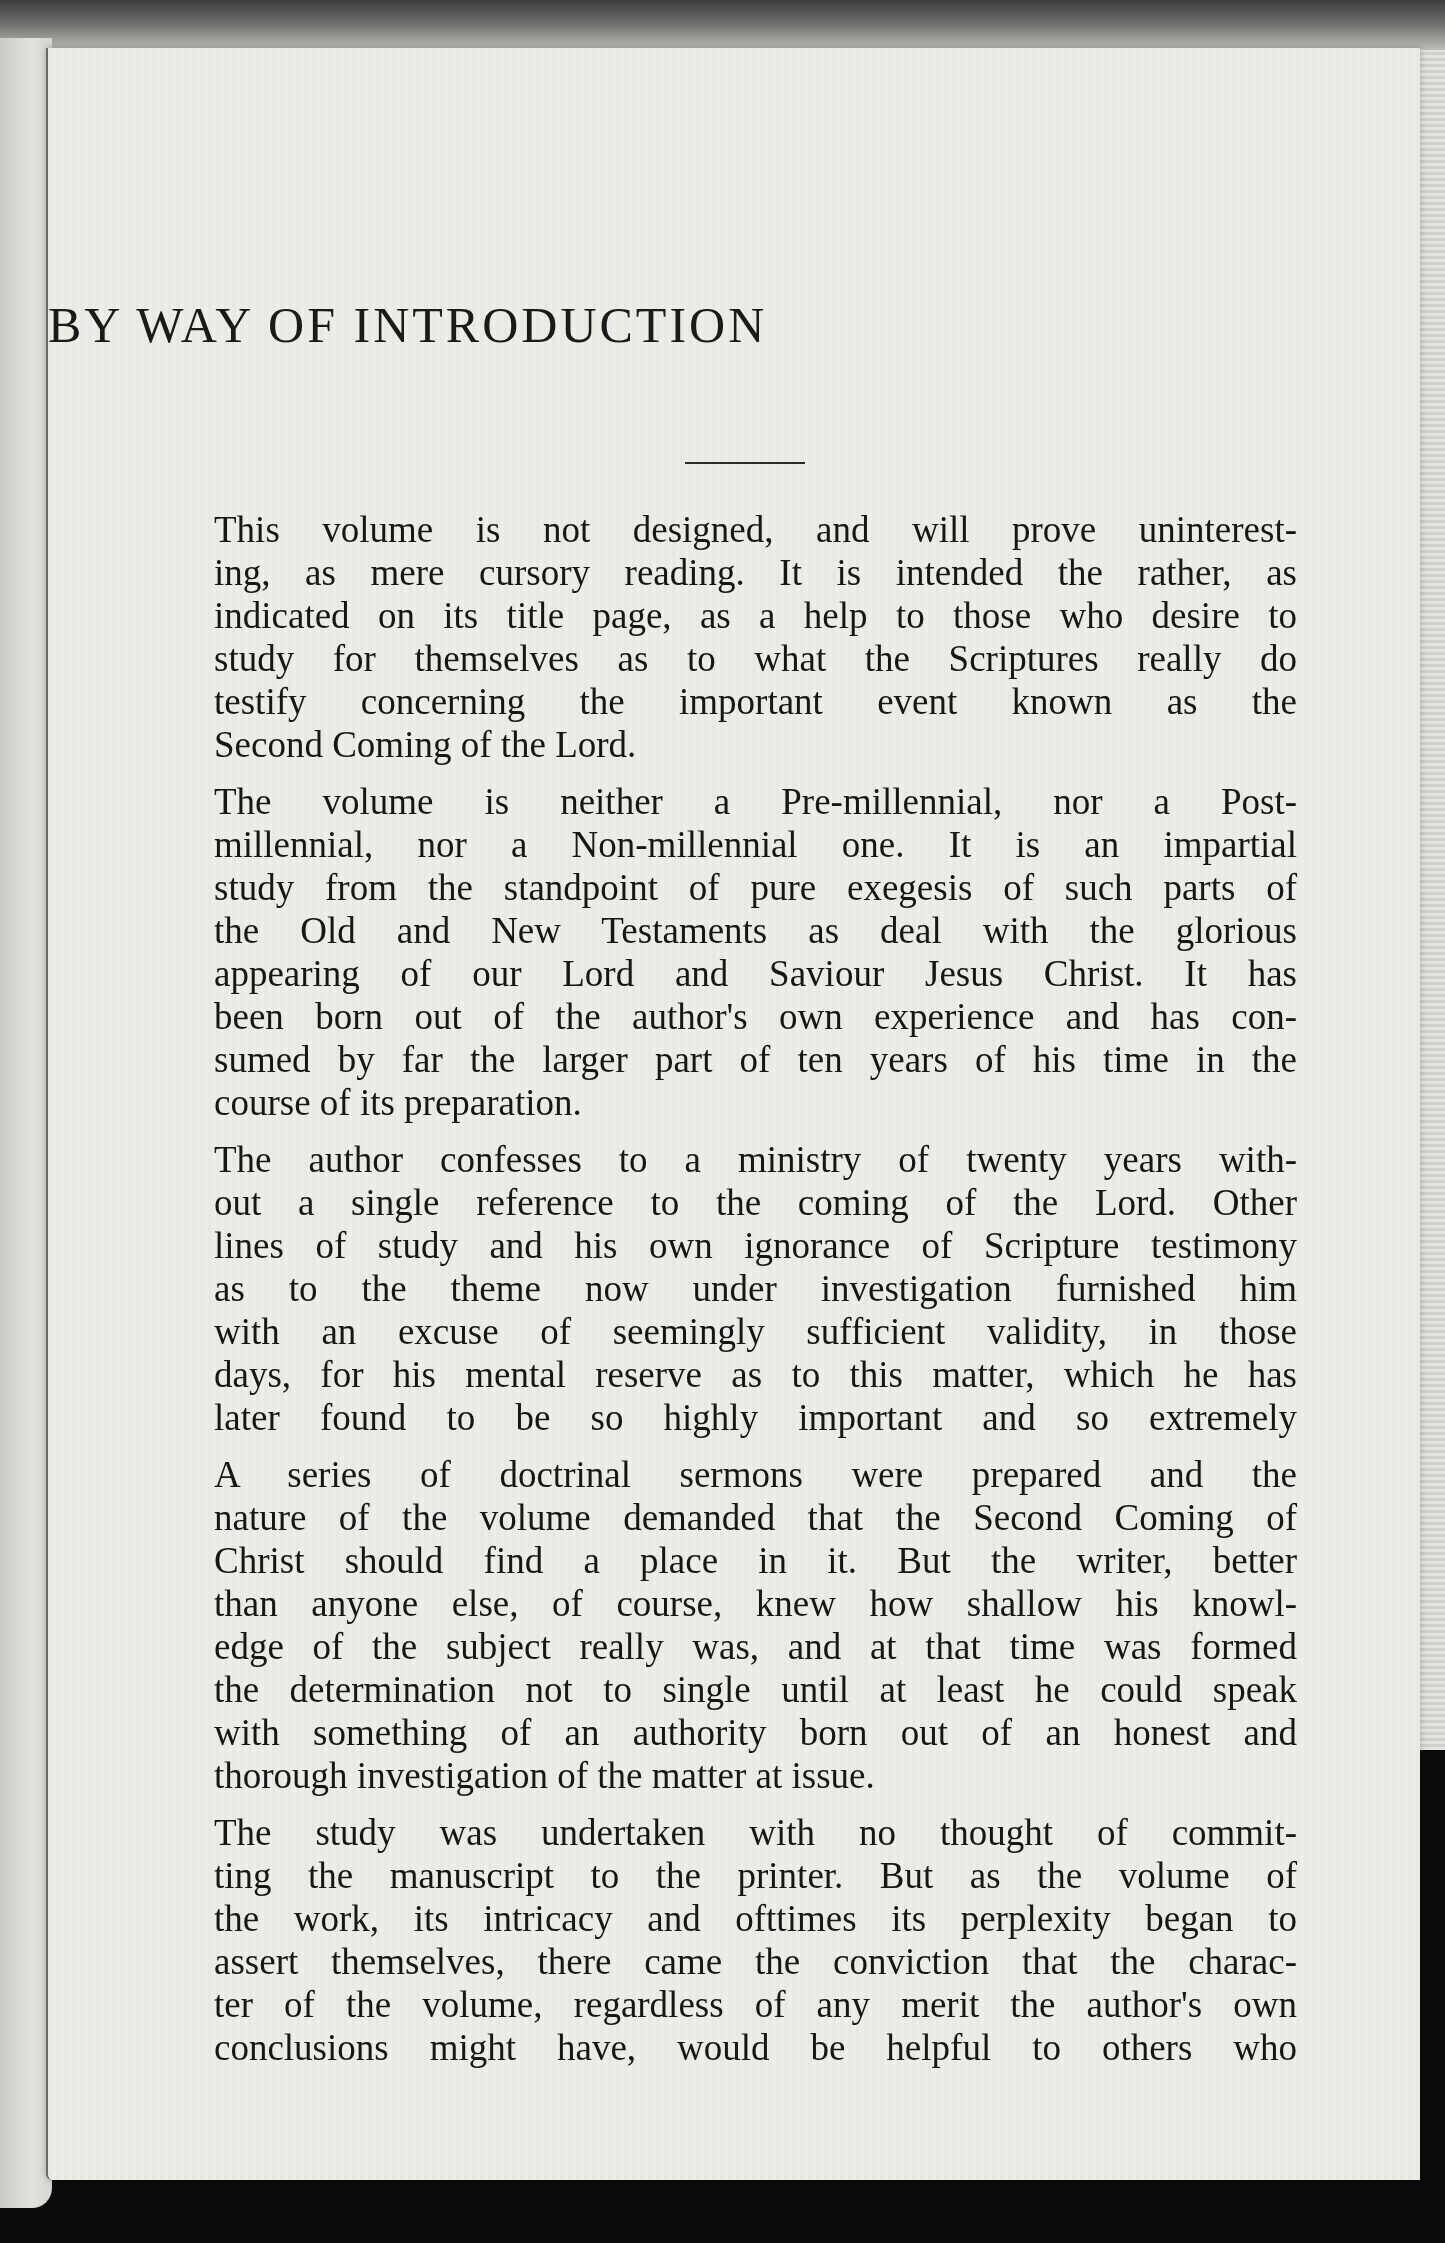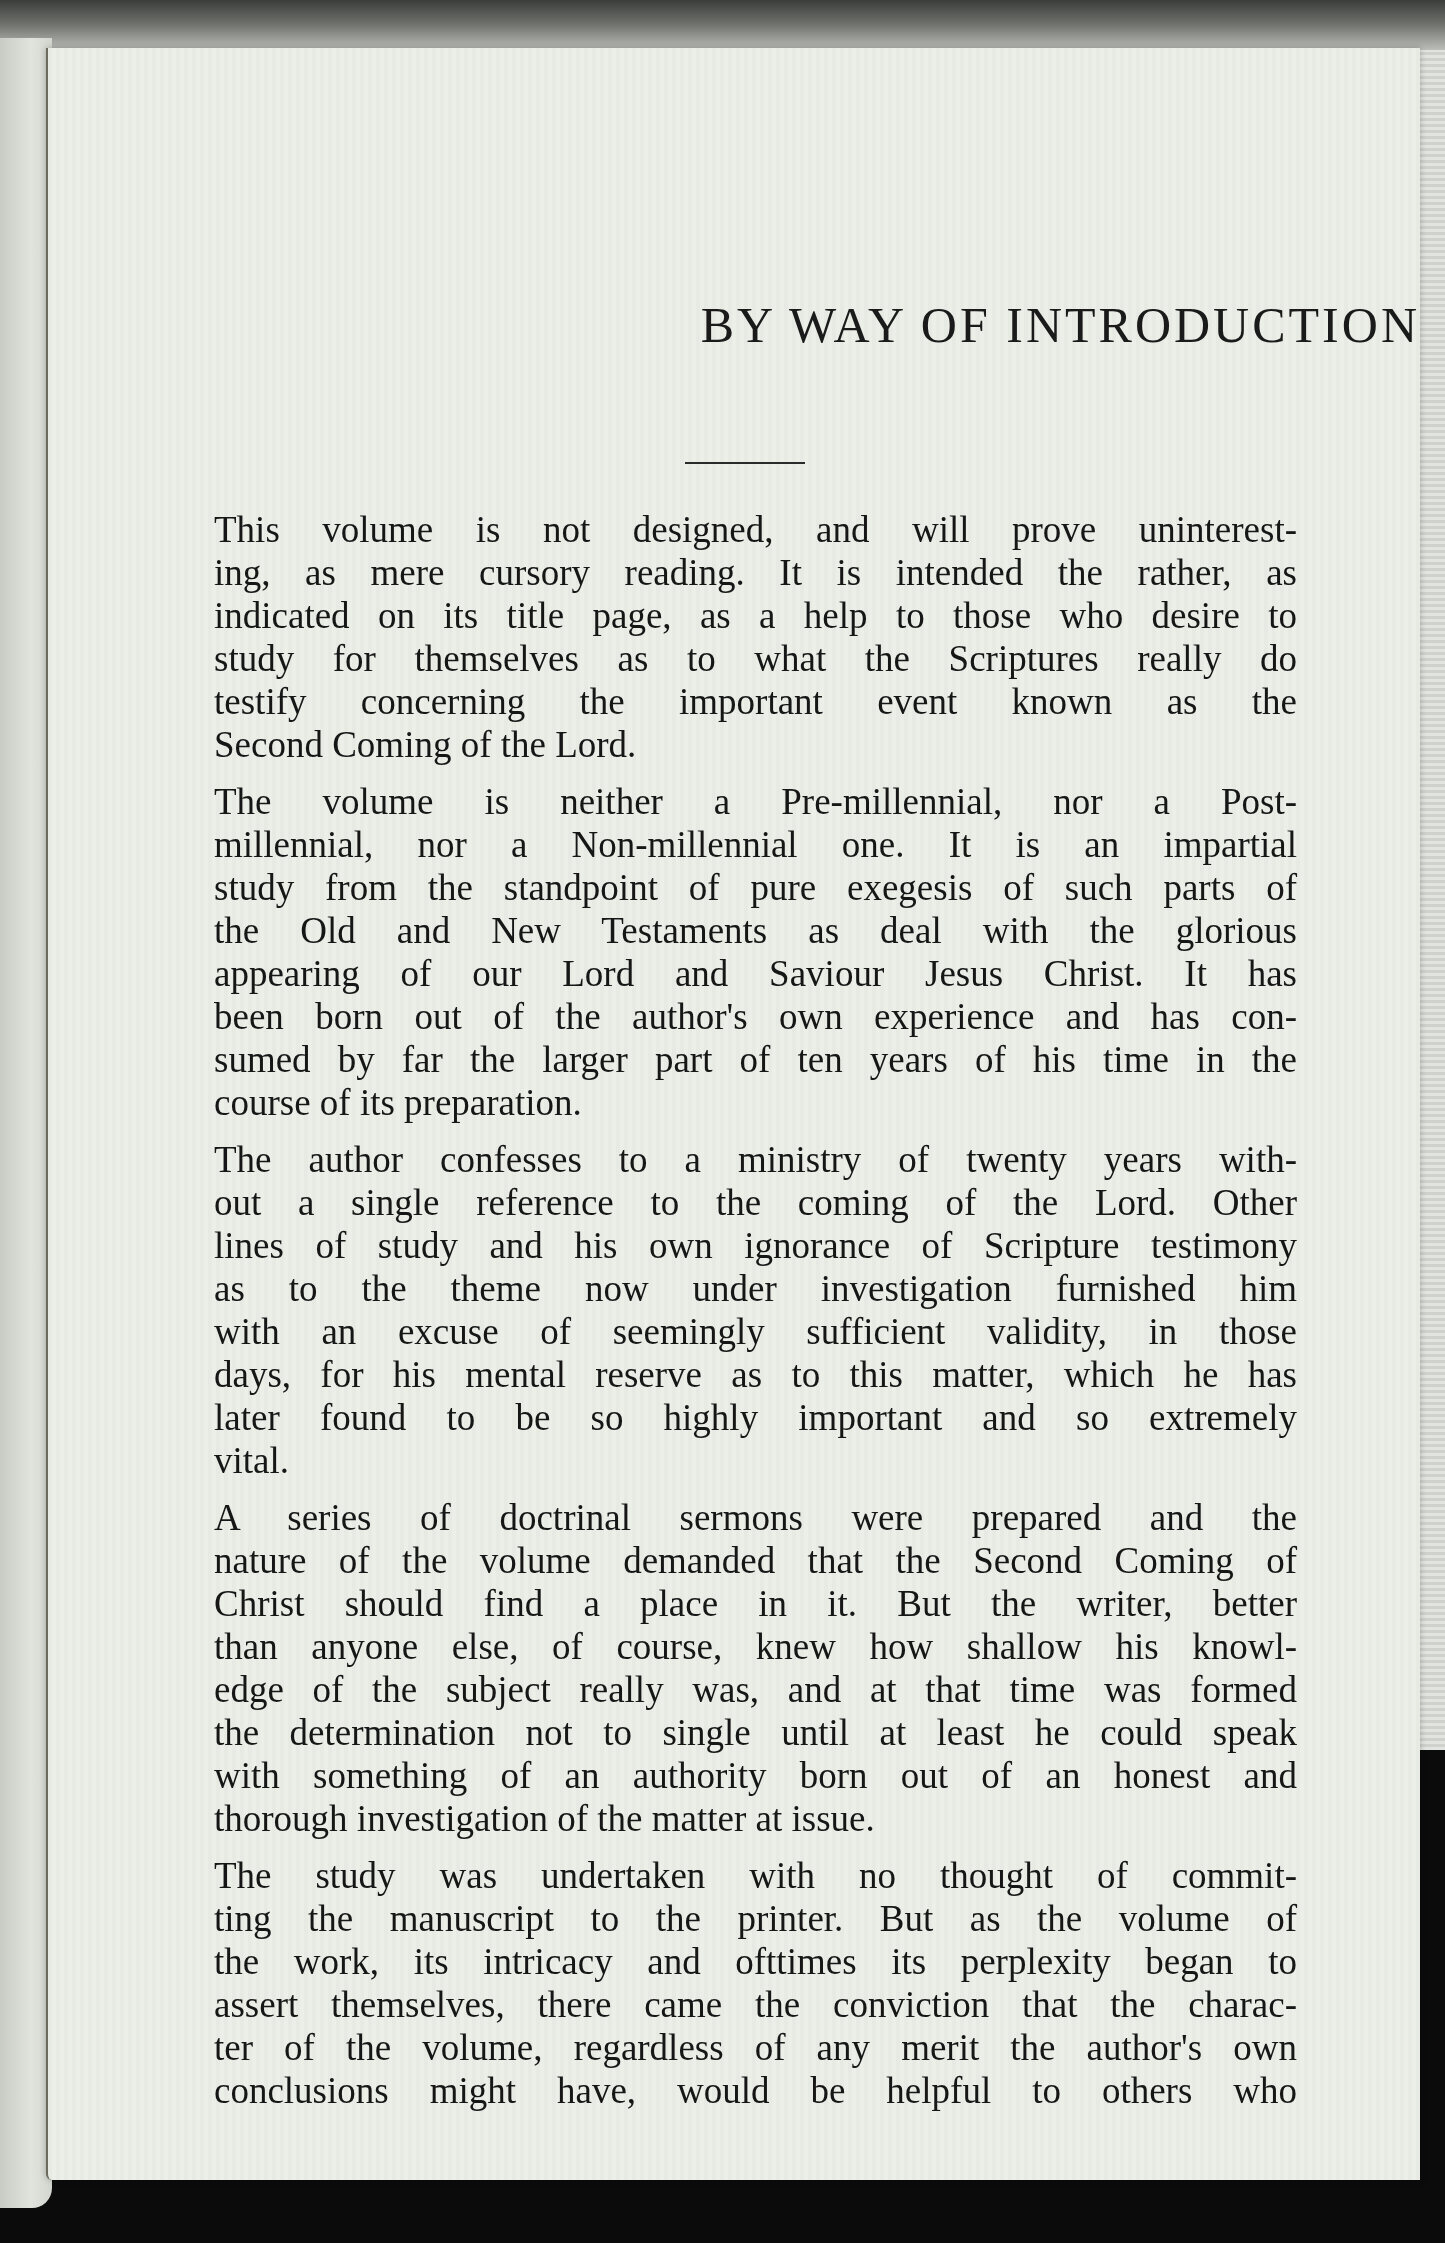--- a/index.html
+++ b/index.html
@@ -24,21 +24,21 @@
   .page {
     position: absolute; left: 46px; top: 48px; width: 1372px; height: 2132px;
     background-color: #eceee8;
     background-image: repeating-linear-gradient(90deg, rgba(0,0,0,0.018) 0 4px, rgba(255,255,255,0.02) 4px 8px);
     border-left: 2px solid #6d6a5e;
     border-bottom-left-radius: 6px;
     box-shadow: 0 0 6px rgba(0,0,0,0.25);
   }
   .heading {
     position: absolute; left: 0; width: 100%; top: 248px;
-    text-align: right; font-size: 50px; letter-spacing: 3px; color: #1a1a1a;
+    text-align: left; font-size: 50px; letter-spacing: 3px; color: #1a1a1a;
     font-weight: normal; margin: 0;
   }
   .rule {
     position: absolute; left: 637px; top: 414px; width: 120px; height: 2px;
     background: #2a2a2a;
   }
   .body-text {
     position: absolute; left: 124px; top: 460px; width: 1125px;
     color: #161616; font-size: 37px; line-height: 43px;
     text-align: justify; hyphens: manual;
@@ -78,21 +78,20 @@
       <span class="line last">course of its preparation.</span>
     </p>
     <p class="para">
       <span class="line">The author confesses to a ministry of twenty years with-</span>
       <span class="line">out a single reference to the coming of the Lord.  Other</span>
       <span class="line">lines of study and his own ignorance of Scripture testimony</span>
       <span class="line">as to the theme now under investigation furnished him</span>
       <span class="line">with an excuse of seemingly sufficient validity, in those</span>
       <span class="line">days, for his mental reserve as to this matter, which he has</span>
       <span class="line">later found to be so highly important and so extremely</span>
-      <span class="line last">vital.</span>
     </p>
     <p class="para">
       <span class="line">A series of doctrinal sermons were prepared and the</span>
       <span class="line">nature of the volume demanded that the Second Coming of</span>
       <span class="line">Christ should find a place in it.  But the writer, better</span>
       <span class="line">than anyone else, of course, knew how shallow his knowl-</span>
       <span class="line">edge of the subject really was, and at that time was formed</span>
       <span class="line">the determination not to single until at least he could speak</span>
       <span class="line">with something of an authority born out of an honest and</span>
       <span class="line last">thorough investigation of the matter at issue.</span>

